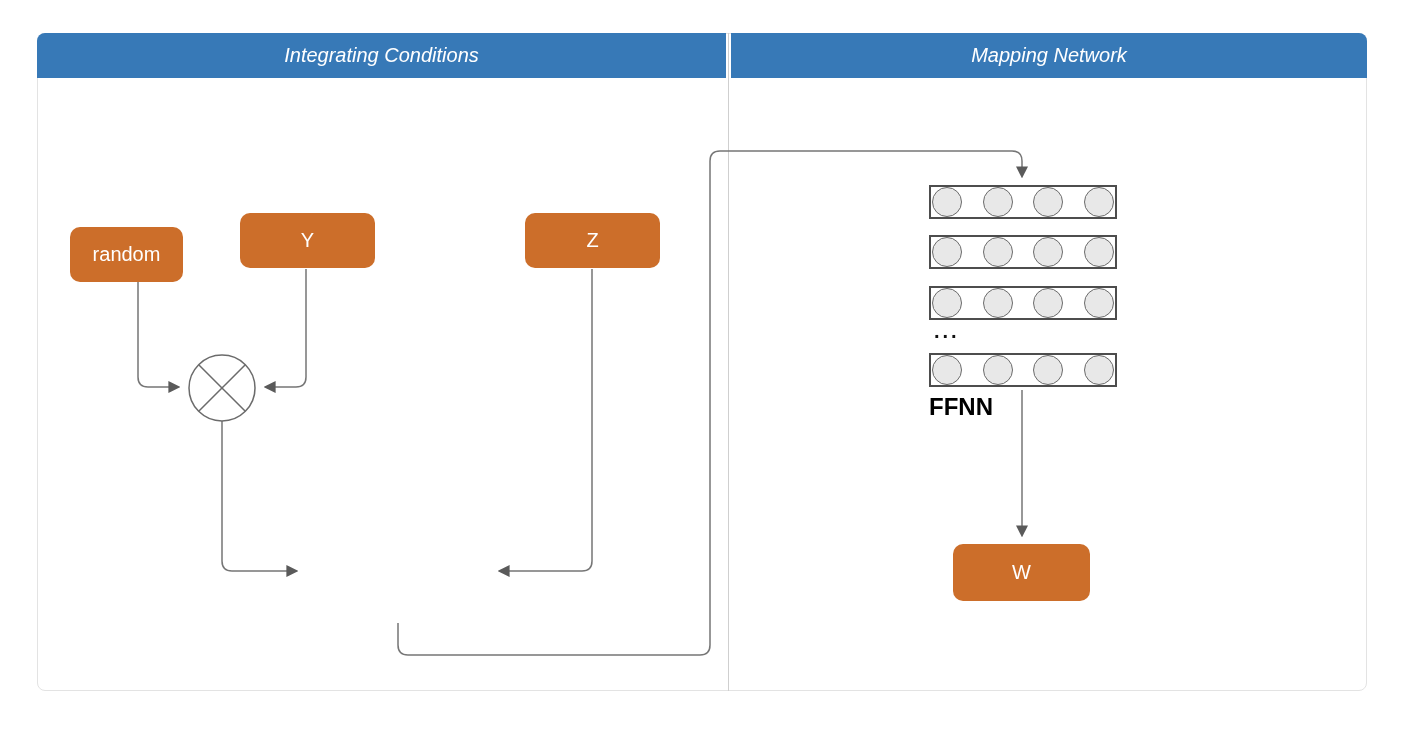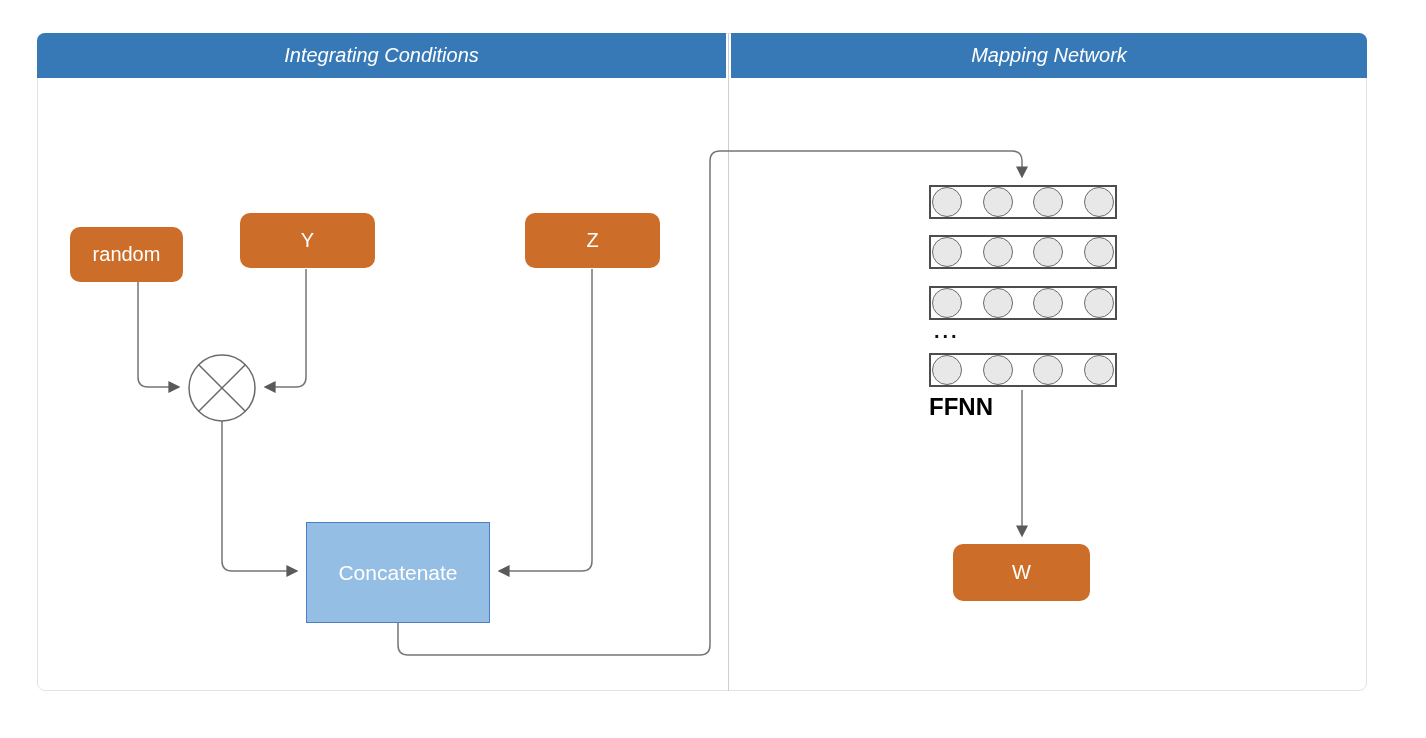--- a/index.html
+++ b/index.html
@@ -87,23 +87,20 @@
   <div class="node-orange node-random">
     <span>random</span>
   </div>
   <div class="node-orange node-y">
     <span>Y</span>
   </div>
   <div class="node-orange node-z">
     <span>Z</span>
   </div>
 
-  <div class="node-concat">
-    <span>Concatenate</span>
-  </div>
 
   <div class="unit-row row-1">
     <span class="unit"></span>
     <span class="unit"></span>
     <span class="unit"></span>
     <span class="unit"></span>
   </div>
   <div class="unit-row row-2">
     <span class="unit"></span>
     <span class="unit"></span>

